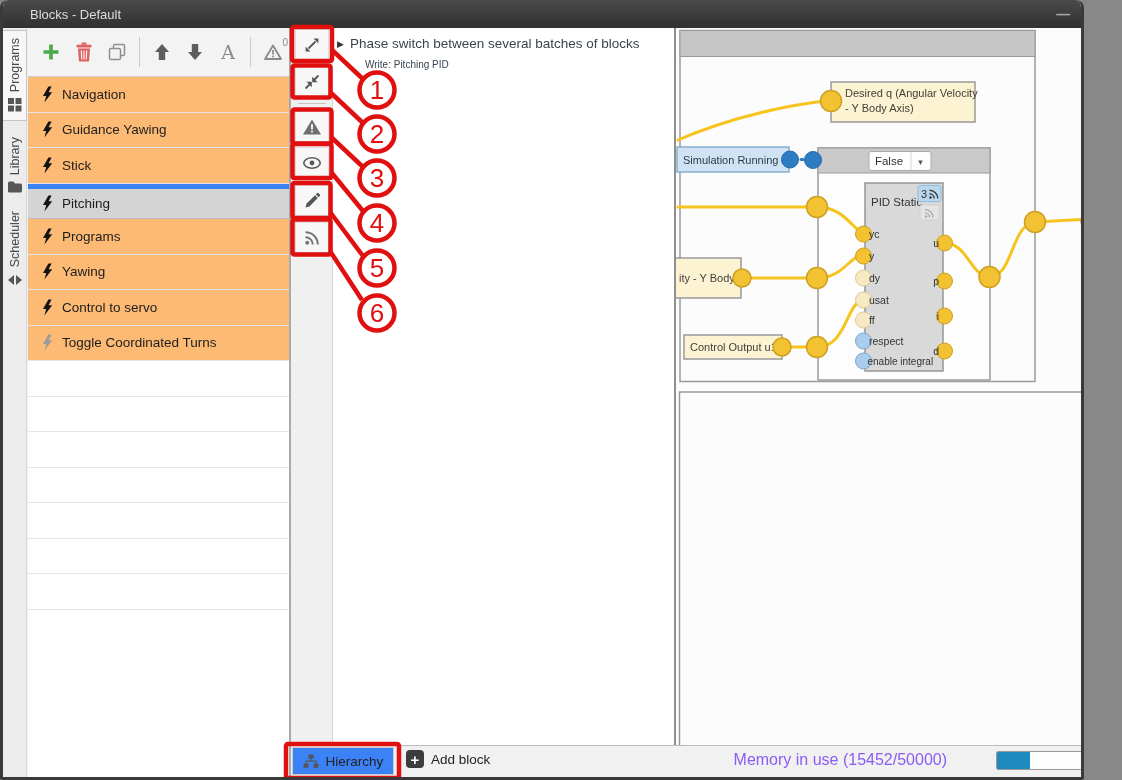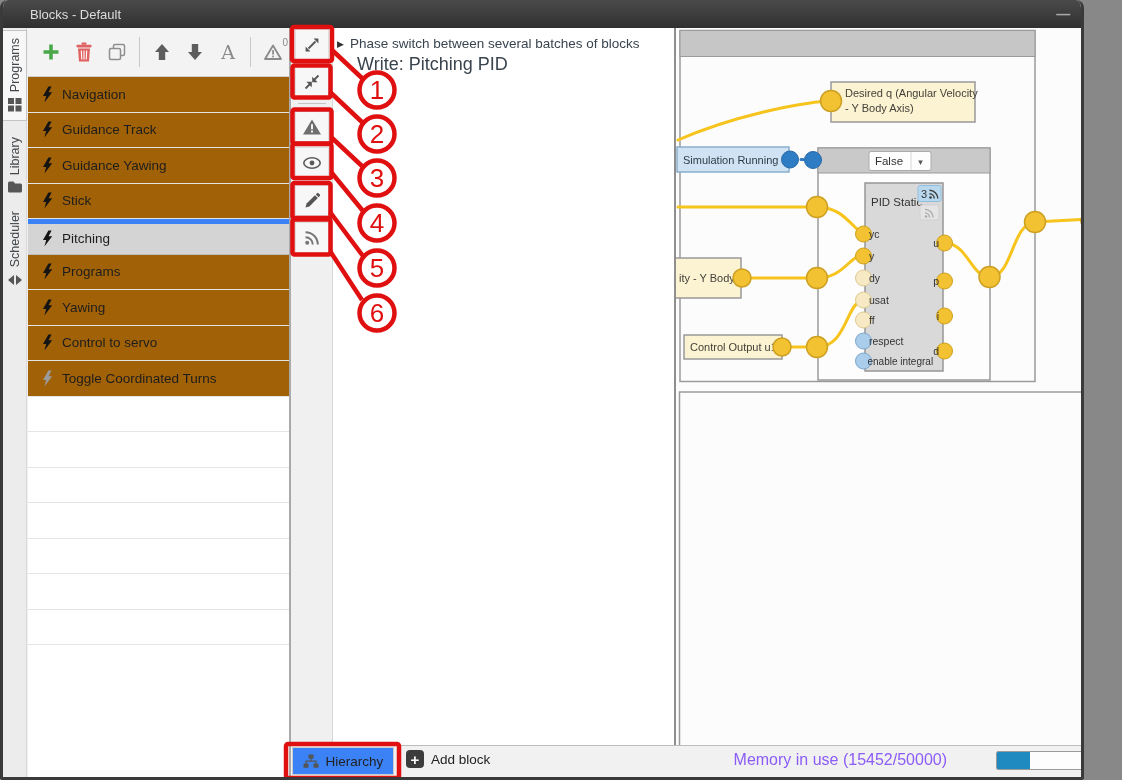--- a/index.html
+++ b/index.html
@@ -20,33 +20,33 @@
   .vtab .vlabel{writing-mode:vertical-rl;transform:rotate(180deg);font-size:12.5px;white-space:nowrap;}
   .vtab.selected{background:#f7f7f7;border:1px solid #c4c4c4;border-left:none;}
   
   .listpanel{position:absolute;left:25px;top:28px;width:263px;height:749px;background:#fff;border-right:2px solid #a9a9a9;}
   .listtoolbar{position:absolute;left:25px;top:28px;width:261px;height:49px;background:#f3f3f3;
     border-bottom:1px solid #cfcfcf;display:flex;align-items:center;padding-left:12px;gap:11px;}
   .tbtn{width:22px;height:22px;display:flex;align-items:center;justify-content:center;}
   .tsep{width:1px;height:30px;background:#c9c9c9;}
   .rows{position:absolute;left:25px;top:77px;width:261px;}
   .lrow{height:35.5px;display:flex;align-items:center;gap:9px;padding-left:13px;
-    border-bottom:1px solid #e5e5e5;font-size:13.5px;color:#1d1d1d;background:#a16207;}
+    border-bottom:1px solid #e5e5e5;font-size:13.5px;color:#1d1d1d;background:#fdba74;}
   .lrow.selected{background:#d4d4d4;border-top:5px solid #3b82f6;border-bottom:1px solid #bdbdbd;}
   .lrow.empty{background:#fff;}
   
   .midstrip{position:absolute;left:288px;top:28px;width:42px;height:717px;background:#f0f0f0;border-right:1px solid #d6d6d6;}
   .mbtn{position:absolute;width:34px;height:31px;left:292px;background:#f7f7f7;border:1px solid #dedede;
     display:flex;align-items:center;justify-content:center;}
   .msep{position:absolute;left:295px;width:28px;height:1px;background:#c4c4c4;}
   
   .descpanel{position:absolute;left:330px;top:28px;width:341px;height:717px;background:#fff;padding:5px 0 0 4px;}
   .descline{display:flex;align-items:center;gap:6px;font-size:13.5px;color:#39444e;height:21px;}
   .descline .tri{font-size:9px;color:#333;}
-  .descline2{margin-left:20px;font-size:18px;color:#39444e;height:21px;display:flex;align-items:center;}
+  .descline2{margin-left:28px;font-size:10px;color:#39444e;height:21px;display:flex;align-items:center;}
   .canvasdivider{position:absolute;left:671px;top:28px;width:2px;height:717px;background:#8f8f8f;}
   
   .canvas{position:absolute;left:673px;top:28px;width:446px;height:717px;background:#fcfcfc;}
   svg text{font-family:"Liberation Sans",sans-serif;}
   
   .bottombar{position:absolute;left:288px;top:745px;width:831px;height:32px;background:#f1f1f1;border-top:1px solid #bcbcbc;}
   .hierbtn{position:absolute;left:289px;top:747px;width:102px;height:28px;background:#3b82f6;border:1px solid #cdcdcd;
     display:flex;align-items:center;justify-content:center;gap:7px;font-size:13.5px;color:#222;}
   .addblock{position:absolute;left:403px;top:750px;display:flex;align-items:center;gap:7px;font-size:13.5px;color:#222;}
   .addicon{width:18px;height:18px;background:#3c3c3c;border-radius:4px;color:#fff;font-size:15px;font-weight:bold;
@@ -153,26 +153,20 @@
       <span style="position:absolute;top:-4px;right:-4px;font-size:10px;color:#8a8a8a;">0</span>
     </span>
   </div>
 
   <div class="rows">
     <div class="lrow">
       <svg width="12" height="17">
           <path d="M7.4 0.5 L2 10 H5.2 L3.4 16.5 L11.2 6.3 H7.6 L10.6 0.5 Z" fill="#141414"></path>
         </svg>
       <span>Navigation</span>
-      </div>
-    <div class="lrow">
-      <svg width="12" height="17">
-          <path d="M7.4 0.5 L2 10 H5.2 L3.4 16.5 L11.2 6.3 H7.6 L10.6 0.5 Z" fill="#141414"></path>
-        </svg>
-      <span>Guidance Track</span>
       </div>
     <div class="lrow">
       <svg width="12" height="17">
           <path d="M7.4 0.5 L2 10 H5.2 L3.4 16.5 L11.2 6.3 H7.6 L10.6 0.5 Z" fill="#141414"></path>
         </svg>
       <span>Guidance Yawing</span>
       </div>
     <div class="lrow">
       <svg width="12" height="17">
           <path d="M7.4 0.5 L2 10 H5.2 L3.4 16.5 L11.2 6.3 H7.6 L10.6 0.5 Z" fill="#141414"></path>

